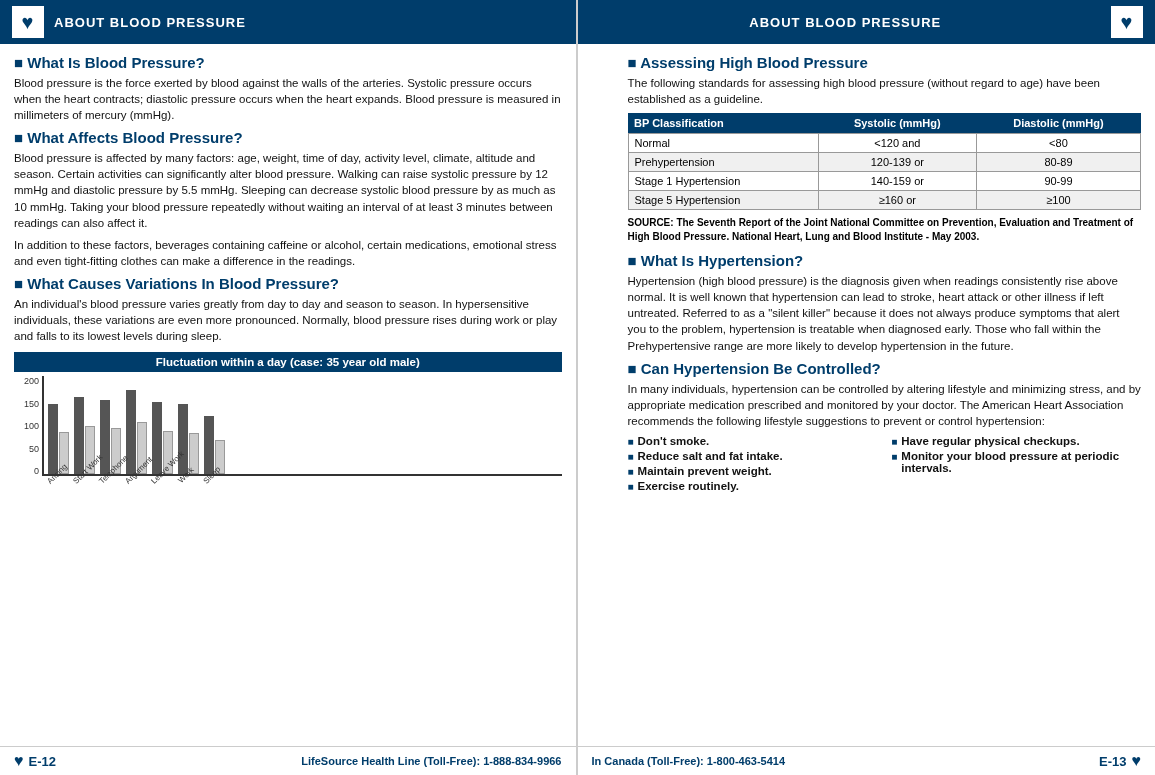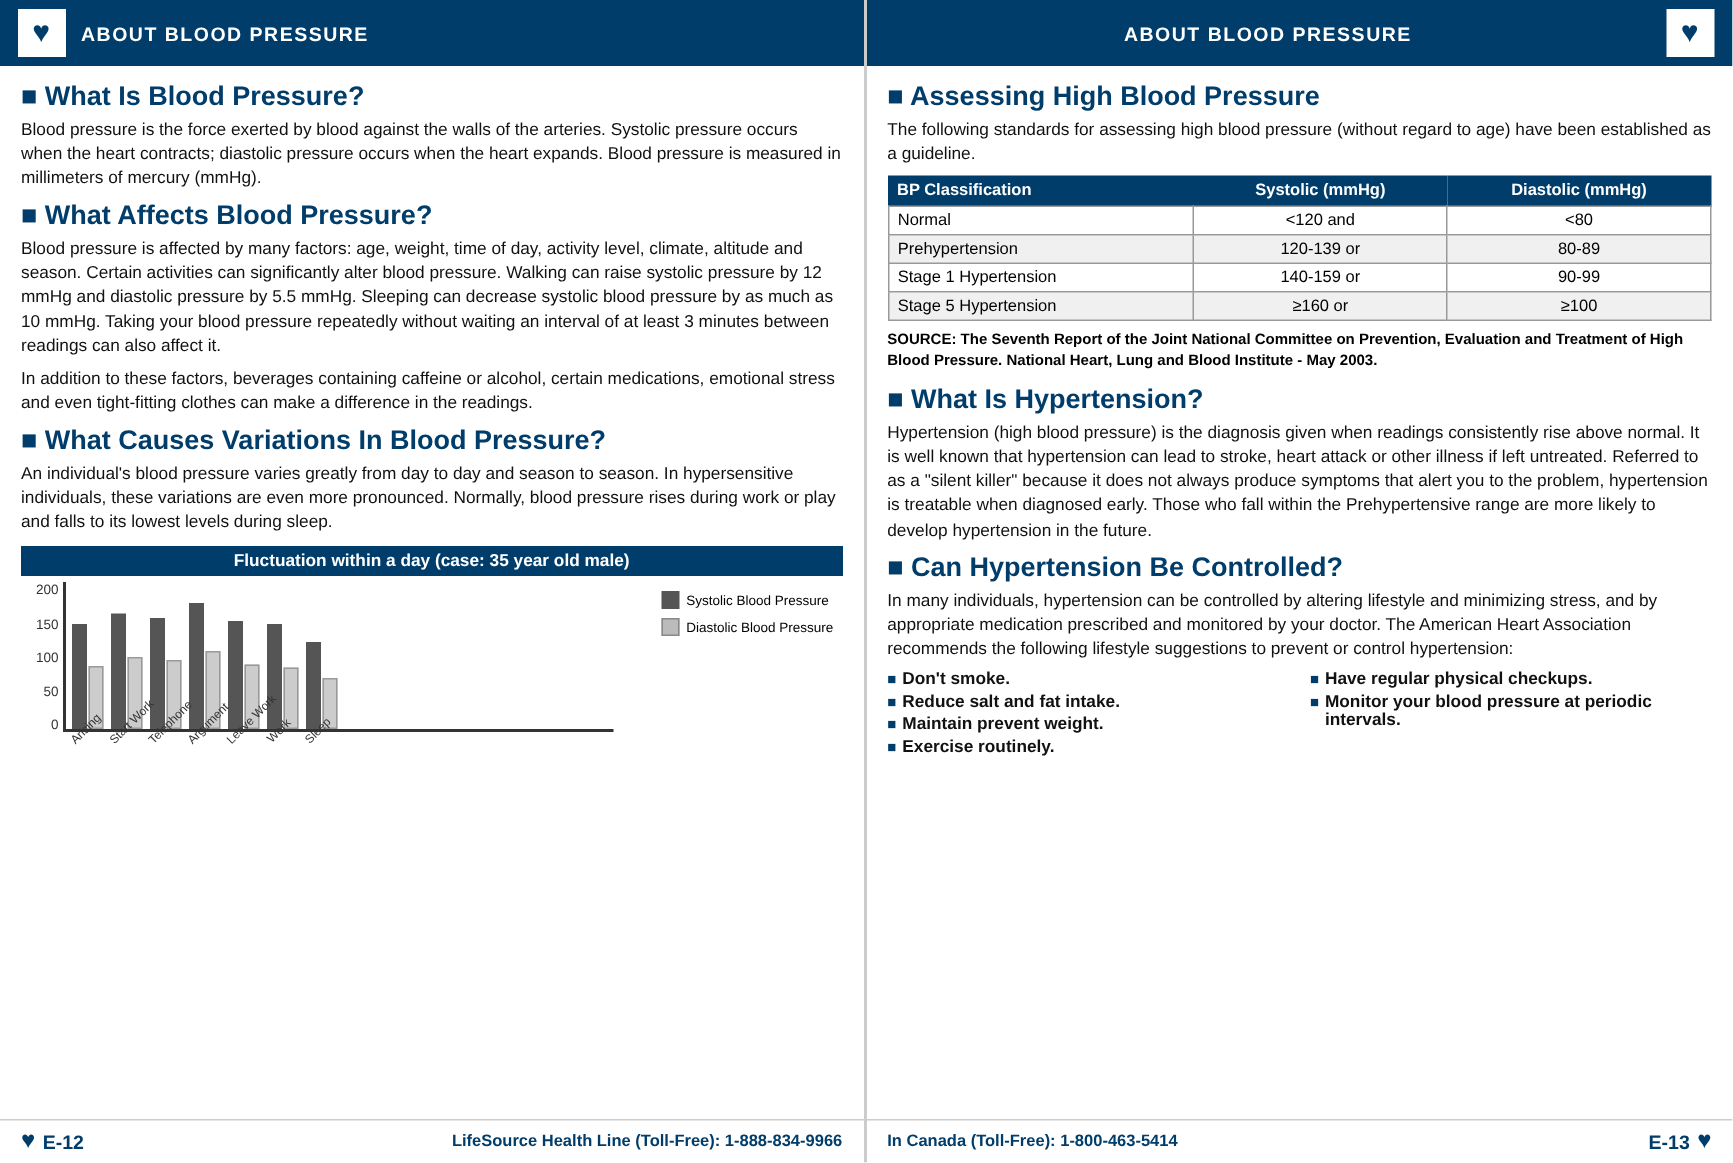--- a/index.html
+++ b/index.html
@@ -81,21 +81,21 @@
       font-size: 20px;
     }
     .content-area {
       padding: 10px 14px;
       flex: 1;
       overflow: hidden;
     }
     .section-title {
       color: #003d6b;
       font-weight: bold;
-      font-size: 18px;
+      font-size: 15px;
       margin-bottom: 4px;
       margin-top: 10px;
     }
     .section-title:first-child {
       margin-top: 0;
     }
     .section-title::before {
       content: "■ ";
     }
     .body-text {
@@ -207,20 +207,21 @@
       content: "■";
       color: #003d6b;
       font-size: 10px;
       flex-shrink: 0;
       margin-top: 1px;
     }
     .right-content {
       padding: 10px 14px;
       flex: 1;
       overflow: hidden;
+      margin-left: 36px;
     }
   </style>
 </head>
 <body>
 
 <div class="page-left">
   <div class="header-bar">
     <div class="heart-icon">
       <span>♥</span>
     </div>
@@ -297,30 +298,20 @@
               <div style="width: 21px; font-size: 8px; text-align: center; transform: rotate(-45deg); transform-origin: left top; white-space: nowrap; color: rgb(51, 51, 51); padding-top: 2px;">Arising</div>
               <div style="width: 21px; font-size: 8px; text-align: center; transform: rotate(-45deg); transform-origin: left top; white-space: nowrap; color: rgb(51, 51, 51); padding-top: 2px;">Start Work</div>
               <div style="width: 21px; font-size: 8px; text-align: center; transform: rotate(-45deg); transform-origin: left top; white-space: nowrap; color: rgb(51, 51, 51); padding-top: 2px;">Telephone</div>
               <div style="width: 21px; font-size: 8px; text-align: center; transform: rotate(-45deg); transform-origin: left top; white-space: nowrap; color: rgb(51, 51, 51); padding-top: 2px;">Argument</div>
               <div style="width: 21px; font-size: 8px; text-align: center; transform: rotate(-45deg); transform-origin: left top; white-space: nowrap; color: rgb(51, 51, 51); padding-top: 2px;">Leave Work</div>
               <div style="width: 21px; font-size: 8px; text-align: center; transform: rotate(-45deg); transform-origin: left top; white-space: nowrap; color: rgb(51, 51, 51); padding-top: 2px;">Work</div>
               <div style="width: 21px; font-size: 8px; text-align: center; transform: rotate(-45deg); transform-origin: left top; white-space: nowrap; color: rgb(51, 51, 51); padding-top: 2px;">Sleep</div>
             </div>
         </div>
 
-        <div style="display:flex; flex-direction:column; gap:6px; padding:6px 6px 0 8px; font-size:9px; min-width:80px;">
-          <div class="legend-item">
-            <div class="legend-box" style="background:#555;"></div>
-            <span>Systolic Blood Pressure</span>
-          </div>
-          <div class="legend-item">
-            <div class="legend-box" style="background:#bbb; border:1px solid #888;"></div>
-            <span>Diastolic Blood Pressure</span>
-          </div>
-        </div>
       </div>
     </div>
   </div>
 
   <div class="footer">
     <div class="page-num">
       <span class="heart-sm">♥</span>
       <span>E-12</span>
     </div>
     <div class="lifesource">LifeSource Health Line (Toll-Free): 1-888-834-9966</div>

